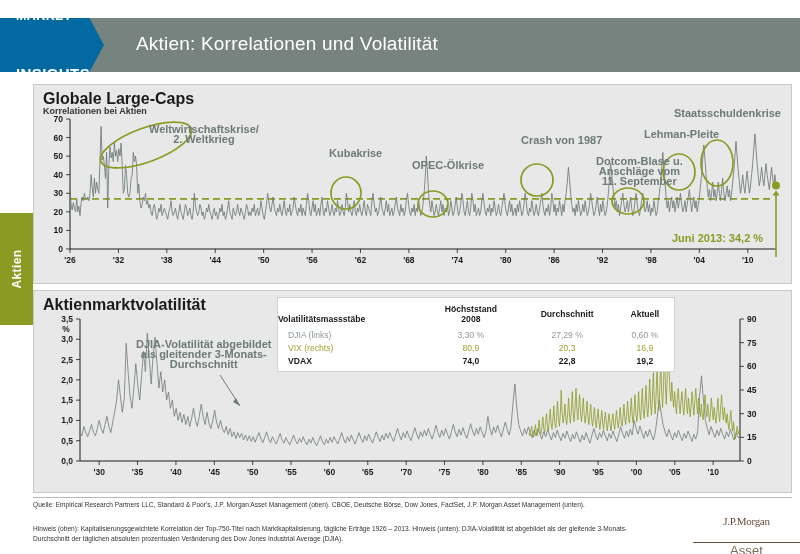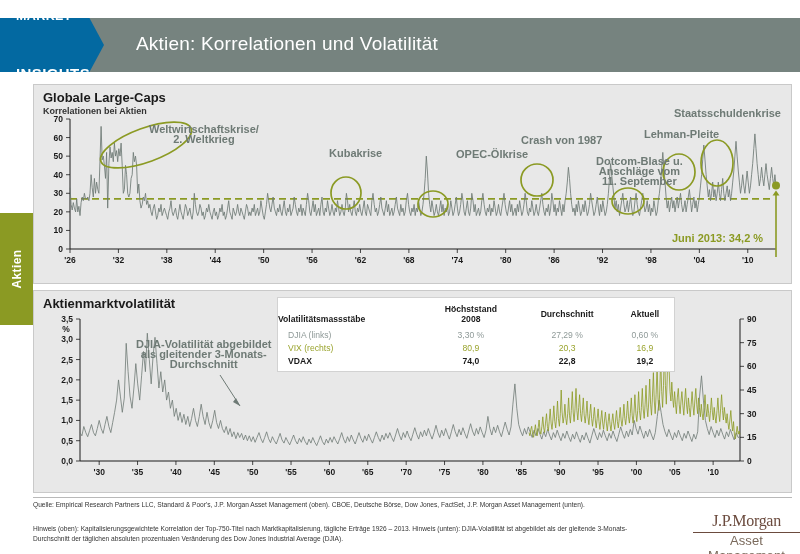--- a/index.html
+++ b/index.html
@@ -52,21 +52,21 @@
   .panel {
     position: absolute;
     background: #e8e8e8;
     border: 1px solid #c9c9c9;
   }
   #panel-top    { left: 33px; top: 84px;  width: 759px; height: 200px; }
   #panel-bottom { left: 33px; top: 290px; width: 759px; height: 203px; }
 
   .panel-title {
     position: absolute; left: 9px; top: 5px;
-    font-size: 13px; font-weight: bold; color: #1a1a1a;
+    font-size: 16px; font-weight: bold; color: #1a1a1a;
   }
   .panel-sub {
     position: absolute; left: 9px; top: 21px;
     font-size: 9px; color: #333; font-weight: bold;
   }
 
   .plot { position: absolute; }
   .plot svg { display: block; }
 
   .axis-label {
@@ -112,23 +112,23 @@
     position: absolute; font-size: 6.6px; color: #333; line-height: 9.5px;
     width: 630px;
   }
   #foot1 { left: 33px; top: 500px; }
   #foot2 { left: 33px; top: 524px; }
 
   .jpm {
     position: absolute; left: 693px; top: 513px; text-align: center;
   }
   .jpm .t1 {
-    font-family: "Liberation Serif", serif; font-size: 16px; color: #6b4b3e;
+    font-family: "Liberation Serif", serif; font-size: 11px; color: #6b4b3e;
     letter-spacing: -.3px; line-height: 16px;
-    border-bottom: 1.2px solid #6b4b3e; padding-bottom: 3px;
+    border-bottom: 1.2px solid #6b4b3e; padding-bottom: 13px;
   }
   .jpm .t2 {
     font-size: 13px; color: #7a6a5c; margin-top: 0; letter-spacing: .1px;
   }
 </style>
 </head>
 <body>
 
 <div id="page">
 
@@ -212,21 +212,21 @@
         </svg>
     </div>
 
     <div class="ann" style="left:115px; top:39px; text-align:left;">
       <div>Weltwirtschaftskrise/</div>
       <div style="text-align:center">2. Weltkrieg</div>
     </div>
     <div class="ann" style="left:295px; top:63px;">
       <div>Kubakrise</div>
     </div>
-    <div class="ann" style="left:378px; top:64px;margin-left:44px;">
+    <div class="ann" style="left:378px; top:75px;">
       <div>OPEC-Ölkrise</div>
     </div>
     <div class="ann" style="left:487px; top:50px;">
       <div>Crash von 1987</div>
     </div>
     <div class="ann" style="left:562px; top:71px;">
       <div>Dotcom-Blase u.</div>
       <div>Anschläge vom</div>
       <div>11. September</div>
     </div>

